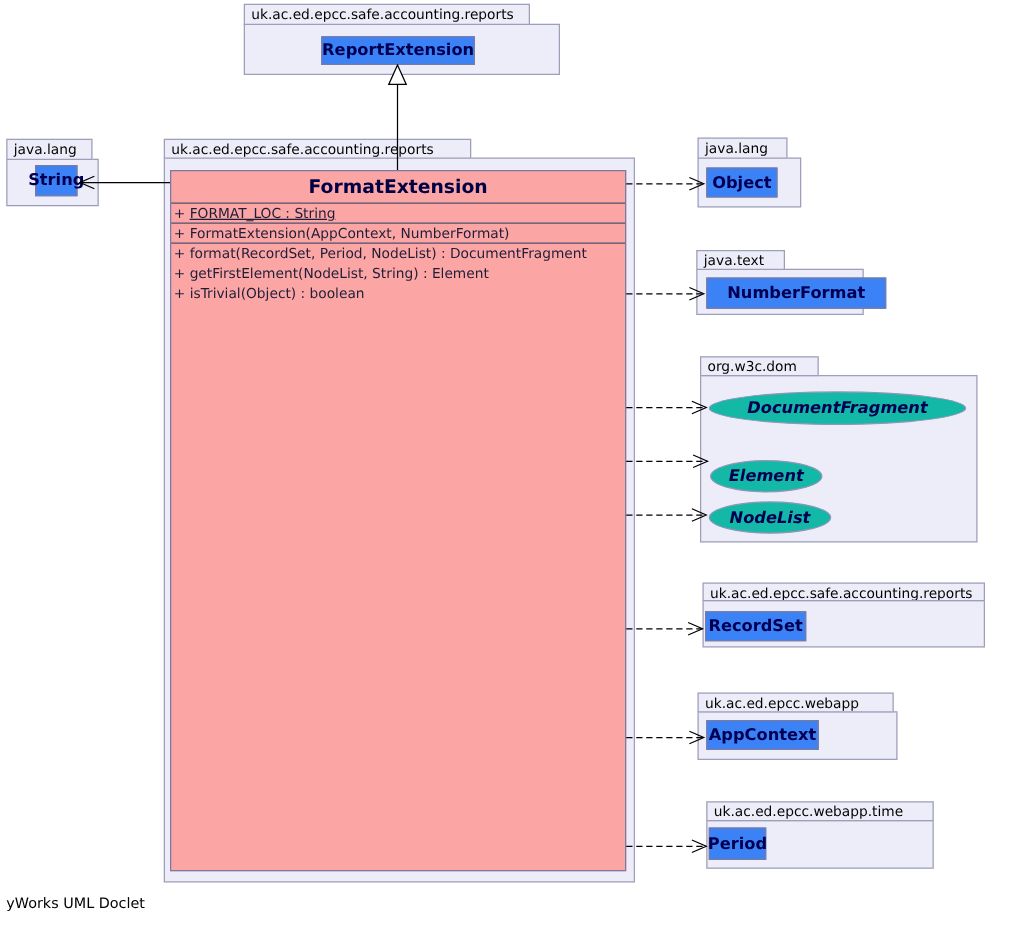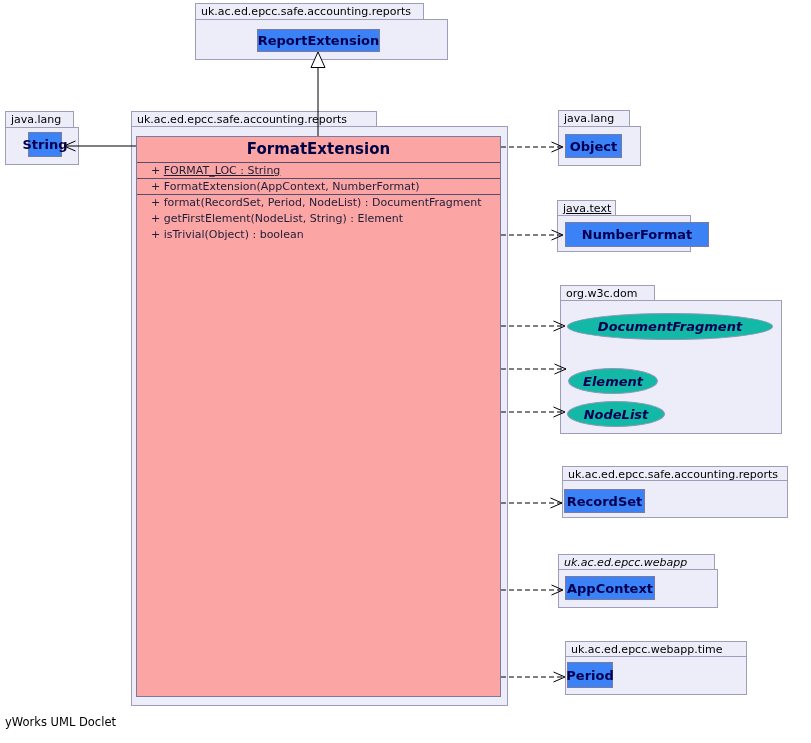--- a/index.html
+++ b/index.html
@@ -38,21 +38,21 @@
   
   .umlbox{
     position:absolute;background:#fca5a5;border:1px solid #7a7aa3;z-index:2;
   }
   .umlbox .title{
     height:26px;line-height:25px;text-align:center;font-weight:bold;
     font-size:15px;color:#000045;border-bottom:1px solid #50506e;
   }
   .umlbox .row{
     height:16px;line-height:15px;font-size:11px;color:#1e1e38;
-    padding-left:14px;white-space:nowrap;overflow:hidden;
+    padding-left:2px;white-space:nowrap;overflow:hidden;
   }
   .umlbox .row.sep{border-bottom:1px solid #50506e;}
   .umlbox .row .ustatic{text-decoration:underline;}
 
   .footer{
     position:absolute;left:5px;top:715px;font-size:11.5px;color:#000;
     white-space:nowrap;
   }
 
   svg.edges{position:absolute;left:0;top:0;z-index:3;pointer-events:none;}
@@ -79,35 +79,35 @@
     <div class="row sep">+ FormatExtension(AppContext, NumberFormat)</div>
     <div class="row">+ format(RecordSet, Period, NodeList) : DocumentFragment</div>
     <div class="row">+ getFirstElement(NodeList, String) : Element</div>
     <div class="row">+ isTrivial(Object) : boolean</div>
   </div>
 
   <div class="pkg-tab" style="left:558px;top:110px;width:72px;height:17px;">java.lang</div>
   <div class="pkg-body" style="left:558px;top:126px;width:83px;height:40px;"></div>
   <div class="cls" style="left:565px;top:134px;width:57px;height:24px;">Object</div>
 
-  <div class="pkg-tab" style="left:557px;top:200px;width:59px;height:16px;text-decoration:underline;">java.text</div>
+  <div class="pkg-tab" style="left:557px;top:200px;width:71px;height:16px;">java.text</div>
   <div class="pkg-body" style="left:557px;top:215px;width:134px;height:37px;"></div>
   <div class="cls" style="left:565px;top:222px;width:144px;height:25px;">NumberFormat</div>
 
   <div class="pkg-tab" style="left:560px;top:285px;width:95px;height:16px;">org.w3c.dom</div>
   <div class="pkg-body" style="left:560px;top:300px;width:222px;height:134px;"></div>
   <div class="iface" style="left:567px;top:313px;width:206px;height:27px;">DocumentFragment</div>
   <div class="iface" style="left:568px;top:356px;width:90px;height:26px;margin-top:12px;">Element</div>
   <div class="iface" style="left:567px;top:401px;width:98px;height:26px;">NodeList</div>
 
   <div class="pkg-tab" style="left:562px;top:466px;width:226px;height:15px;">uk.ac.ed.epcc.safe.accounting.reports</div>
   <div class="pkg-body" style="left:562px;top:480px;width:226px;height:38px;"></div>
   <div class="cls" style="left:564px;top:489px;width:81px;height:24px;">RecordSet</div>
 
-  <div class="pkg-tab" style="left:558px;top:554px;width:157px;height:16px;font-style:italic;">uk.ac.ed.epcc.webapp</div>
+  <div class="pkg-tab" style="left:558px;top:554px;width:157px;height:16px;">uk.ac.ed.epcc.webapp</div>
   <div class="pkg-body" style="left:558px;top:569px;width:160px;height:39px;"></div>
   <div class="cls" style="left:565px;top:576px;width:90px;height:24px;">AppContext</div>
 
   <div class="pkg-tab" style="left:565px;top:641px;width:182px;height:16px;">uk.ac.ed.epcc.webapp.time</div>
   <div class="pkg-body" style="left:565px;top:656px;width:182px;height:39px;"></div>
   <div class="cls" style="left:567px;top:662px;width:46px;height:26px;">Period</div>
 
   <svg class="edges" width="811" height="743" viewBox="0 0 811 743">
     <defs>
       <marker id="openhead" markerWidth="14" markerHeight="12" refX="12.5" refY="6" orient="auto" markerUnits="userSpaceOnUse">

